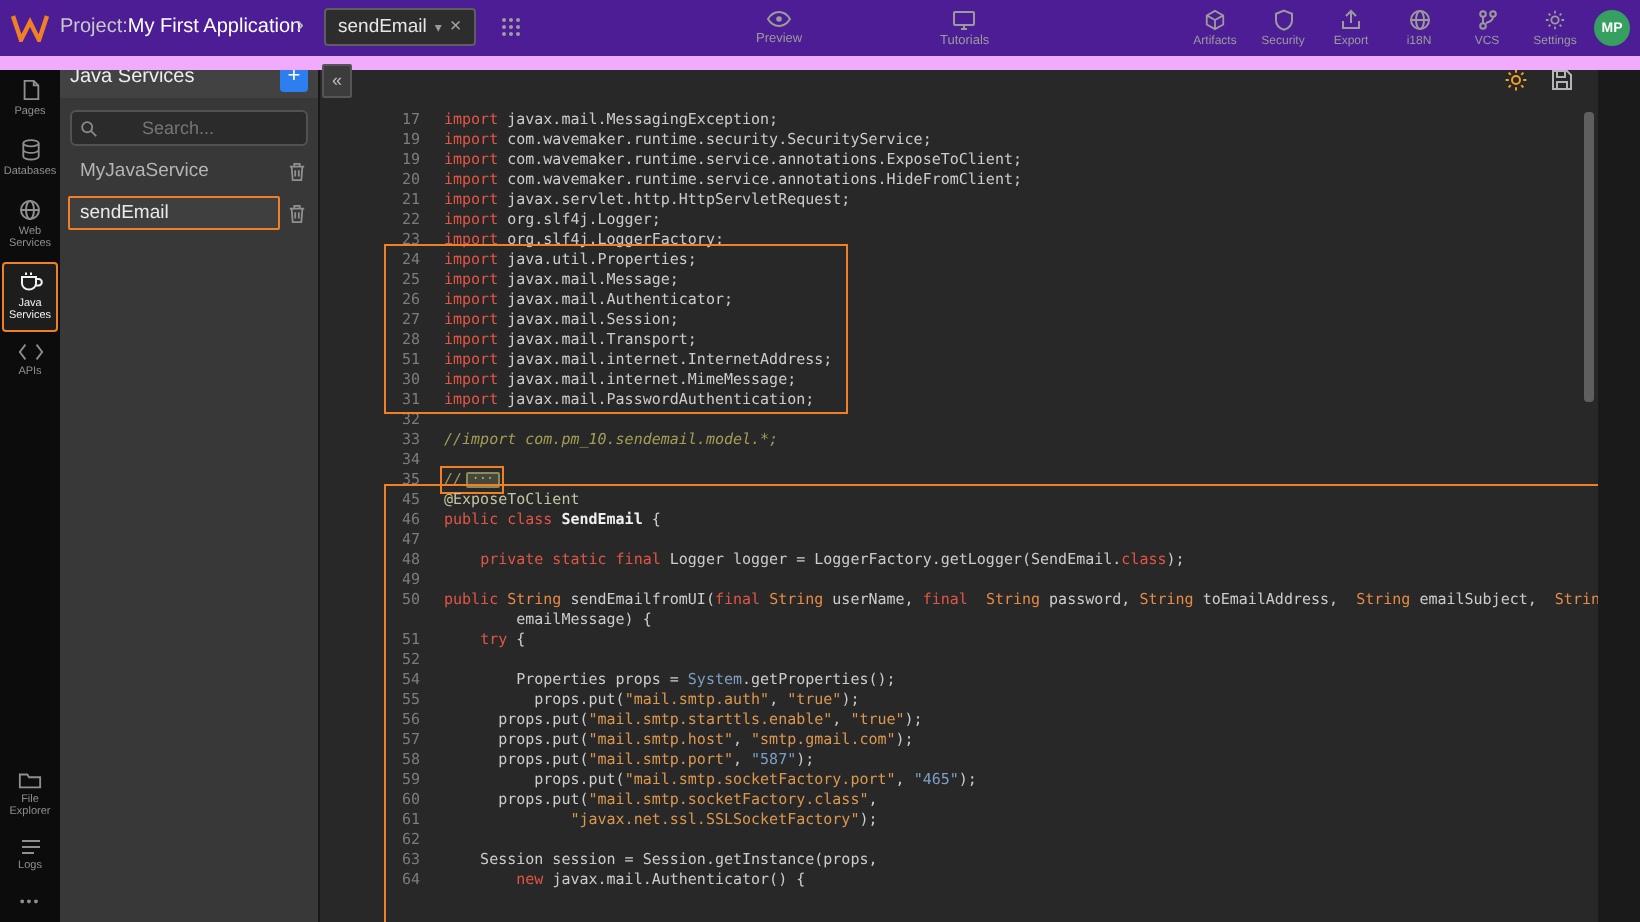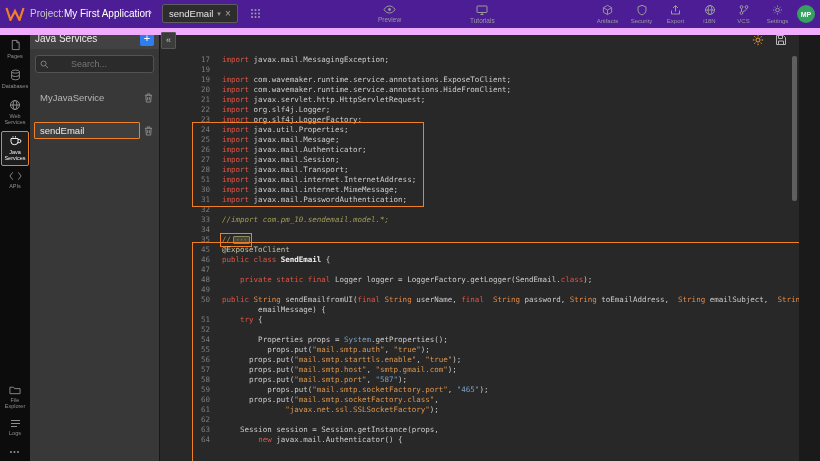--- a/index.html
+++ b/index.html
@@ -41,21 +41,21 @@
   
   .panel{position:absolute;top:28px;left:30px;width:130px;height:433px;background:#383838;border-right:1px solid #181818;box-sizing:border-box;z-index:3;}
   .panel-header{height:21px;background:#424242;display:flex;align-items:center;padding:0 5px;gap:4px;}
   .panel-title{color:#ededed;font-size:10px;flex:1;}
   .add-btn{width:14px;height:14px;background:#2d7ff0;border-radius:2px;color:#fff;font-size:11px;
            line-height:13px;text-align:center;flex:none;}
   .panel-search{margin:6px 5px 4px;height:16px;background:#2b2b2b;border:1px solid #525252;border-radius:3px;
                 display:flex;align-items:center;padding:0 4px;gap:4px;}
   .panel-search input{background:transparent;border:none;outline:none;color:#9a9a9a;font-size:9px;width:90px;
                       font-family:"Liberation Sans",sans-serif;margin-left:16px;}
-  .panel-item{display:flex;align-items:center;margin:16px 4px 0;}
+  .panel-item{display:flex;align-items:center;margin:4px 4px 0;}
   .item-label{flex:1;padding:2px 5px;color:#b5b5b5;font-size:9.5px;border:1px solid transparent;white-space:nowrap;overflow:hidden;}
   .panel-item.selected .item-label{border:1px solid #f08026;background:#3f3f3f;color:#e9e9e9;border-radius:1px;}
   .trash-btn{margin-left:4px;flex:none;padding-right:2px;}
   .collapse-btn{position:absolute;top:32px;left:161px;width:13px;height:15px;background:#3c3c3c;border:1px solid #565656;
                 color:#c0c0c0;font-size:9px;line-height:14px;text-align:center;z-index:6;border-radius:1px;}
   
   .editor{position:absolute;top:28px;left:160px;width:639px;height:433px;background:#282828;overflow:hidden;}
   .editor-toolbar{position:absolute;top:6px;right:12px;display:flex;gap:11px;z-index:3;}
   .code{position:absolute;top:27px;left:0;font-family:"DejaVu Sans Mono",monospace;font-size:7.5px;line-height:10px;}
   .code-row{height:10px;display:flex;white-space:pre;}
@@ -297,21 +297,21 @@
     <span>
         <svg width="12" height="12" viewBox="0 0 12 12">
           <path d="M1.5 1.5h7l2 2v7h-9z" stroke="#b5b5b5" fill="none"></path>
           <path d="M3.5 1.5v3h4v-3M3.5 10.5V7h5v3.5" stroke="#b5b5b5" fill="none"></path>
         </svg>
       </span>
   </div>
 
   <div class="code">
       <div class="code-row"><span class="gutter">17</span><span class="code-text"><span class="tk-k">import </span><span class="tk-p">javax.mail.MessagingException;</span></span></div>
-      <div class="code-row"><span class="gutter">19</span></div>
+      <div class="code-row"><span class="gutter">19</span><span class="code-text"><span class="tk-k">import </span><span class="tk-p">com.wavemaker.runtime.security.SecurityService;</span></span></div>
       <div class="code-row"><span class="gutter">19</span><span class="code-text"><span class="tk-k">import </span><span class="tk-p">com.wavemaker.runtime.service.annotations.ExposeToClient;</span></span></div>
       <div class="code-row"><span class="gutter">20</span><span class="code-text"><span class="tk-k">import </span><span class="tk-p">com.wavemaker.runtime.service.annotations.HideFromClient;</span></span></div>
       <div class="code-row"><span class="gutter">21</span><span class="code-text"><span class="tk-k">import </span><span class="tk-p">javax.servlet.http.HttpServletRequest;</span></span></div>
       <div class="code-row"><span class="gutter">22</span><span class="code-text"><span class="tk-k">import </span><span class="tk-p">org.slf4j.Logger;</span></span></div>
       <div class="code-row"><span class="gutter">23</span><span class="code-text"><span class="tk-k">import </span><span class="tk-p">org.slf4j.LoggerFactory;</span></span></div>
       <div class="code-row"><span class="gutter">24</span><span class="code-text"><span class="tk-k">import </span><span class="tk-p">java.util.Properties;</span></span></div>
       <div class="code-row"><span class="gutter">25</span><span class="code-text"><span class="tk-k">import </span><span class="tk-p">javax.mail.Message;</span></span></div>
       <div class="code-row"><span class="gutter">26</span><span class="code-text"><span class="tk-k">import </span><span class="tk-p">javax.mail.Authenticator;</span></span></div>
       <div class="code-row"><span class="gutter">27</span><span class="code-text"><span class="tk-k">import </span><span class="tk-p">javax.mail.Session;</span></span></div>
       <div class="code-row"><span class="gutter">28</span><span class="code-text"><span class="tk-k">import </span><span class="tk-p">javax.mail.Transport;</span></span></div>

